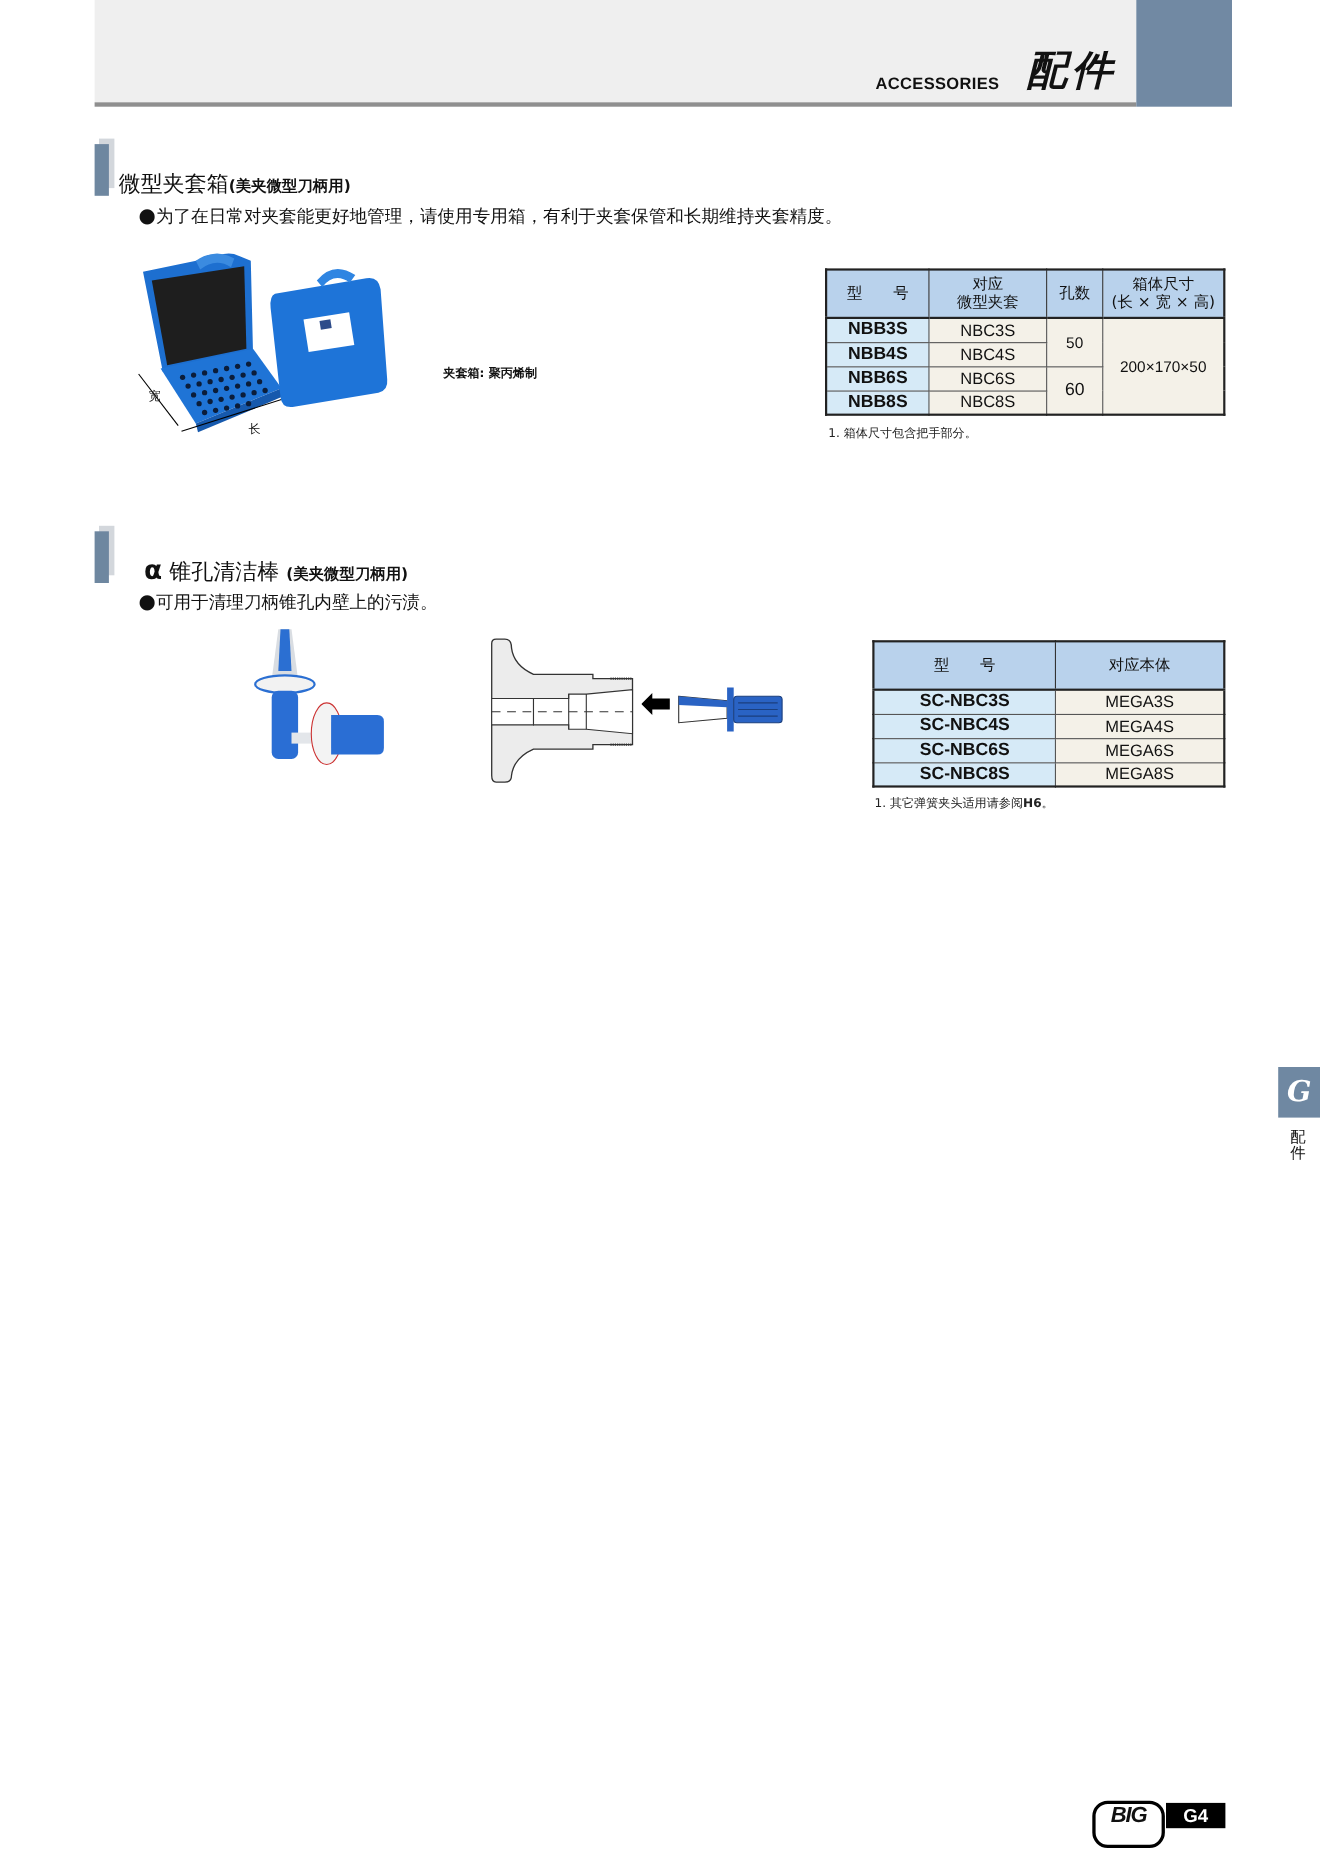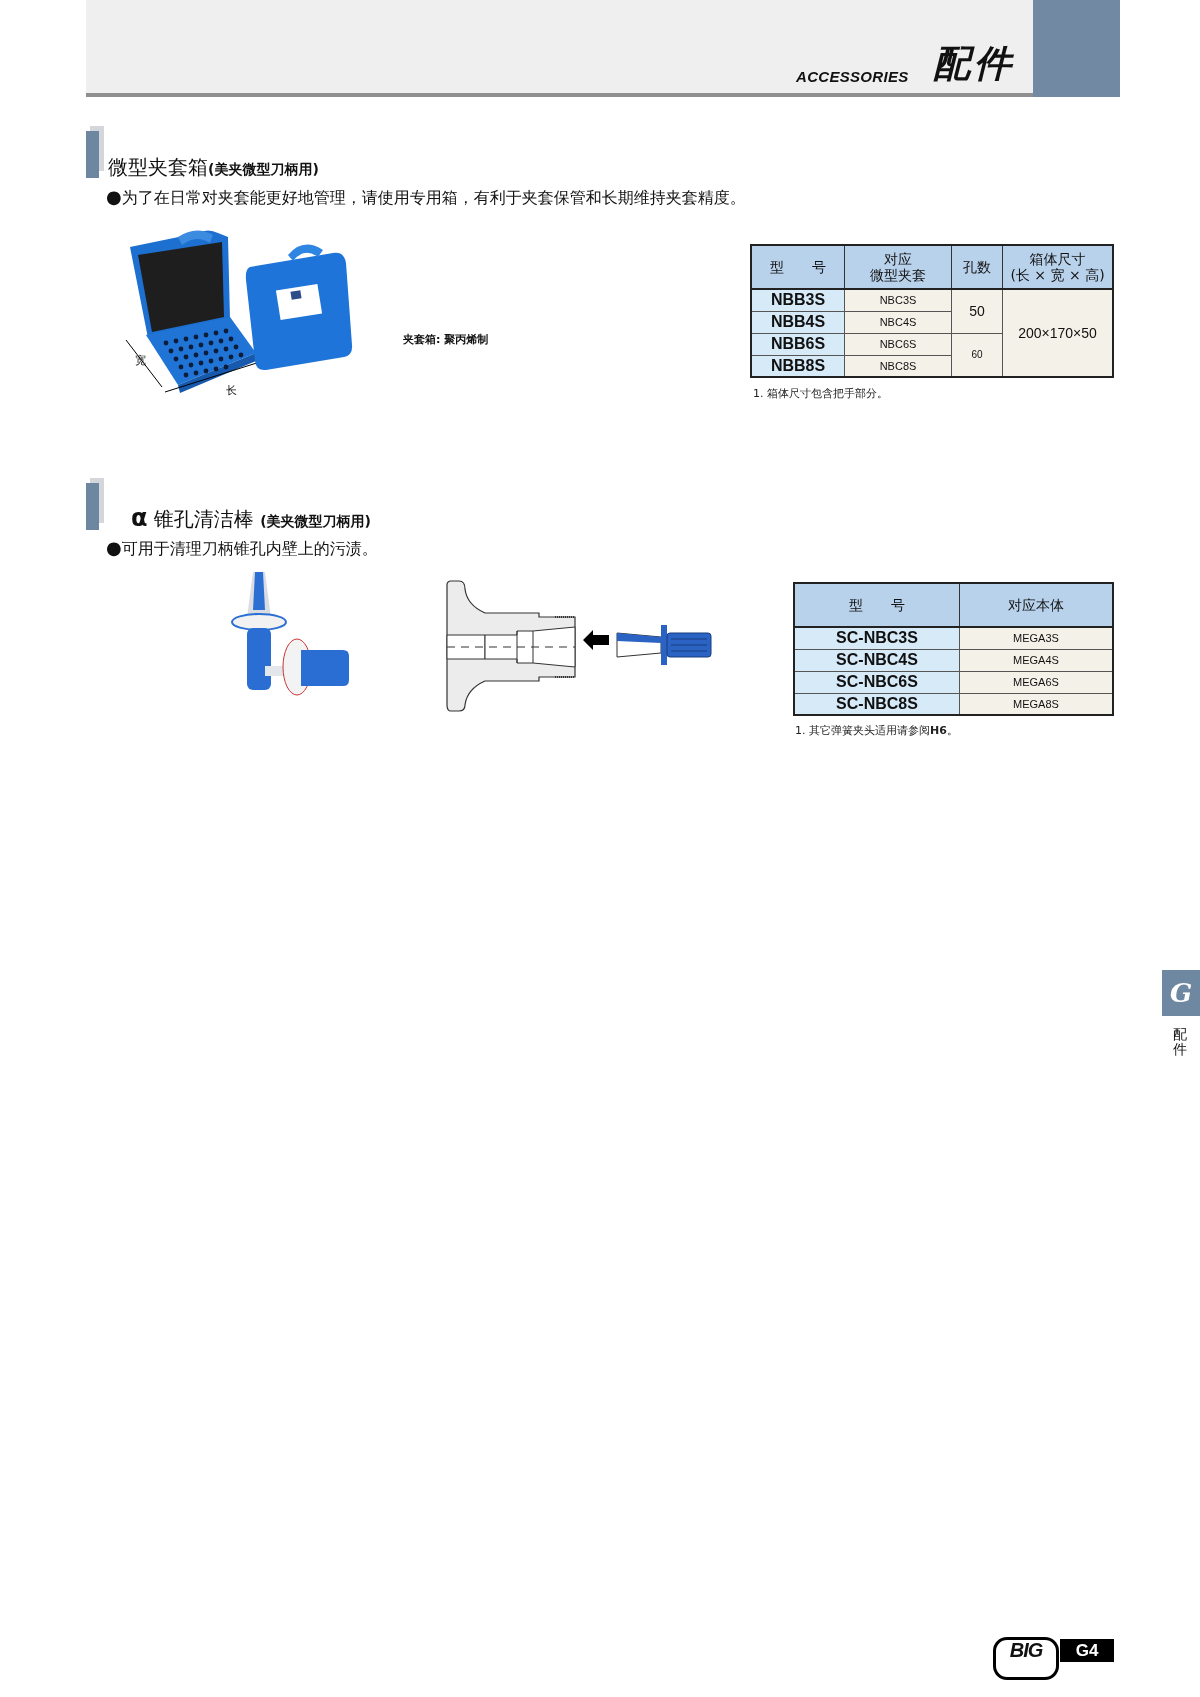--- a/index.html
+++ b/index.html
@@ -4,36 +4,36 @@
 <style>
   html, body { margin:0; padding:0; background:#fff; }
   body { width:1200px; height:1697px; position:relative; overflow:hidden;
          font-family:"DejaVu Sans", "Liberation Sans", sans-serif; color:#111; }
   .abs { position:absolute; }
 
   
   .hdr-gray { left:86px; top:0; width:947px; height:93px; background:#efefef; }
   .hdr-line { left:86px; top:93px; width:947px; height:4px; background:#8f8f8f; }
   .hdr-blue { left:1033px; top:0; width:87px; height:97px; background:#7189a3; }
-  .hdr-en { left:796px; top:68px; font-family:"Liberation Sans", sans-serif; font-weight:bold; font-style:italic; font-size:15px; letter-spacing:0.3px; }
+  .hdr-en { left:796px; top:68px; font-family:"Liberation Sans", sans-serif; font-weight:bold; font-size:15px; letter-spacing:0.3px; }
   .hdr-cn { left:933px; top:44px; font-weight:bold; font-style:italic; font-size:37px; letter-spacing:4px; line-height:40px; }
 
   
   .mk-light { width:14px; height:45px; background:#d3d7dc; }
   .mk-dark { width:13px; height:47px; background:#6e87a0; }
 
   .sec-title { font-size:20px; line-height:24px; white-space:nowrap; }
   .sec-title .sub { font-size:14px; font-weight:bold; }
-  .bullet { font-size:16px; line-height:20px; white-space:nowrap; }
+  .bullet { font-size:16px; line-height:20px; white-space:nowrap;margin-left:20px; }
   .bullet .dot { font-size:18px; }
 
   
   table.spec { position:absolute; border-collapse:collapse; border:2px solid #222; font-family:"Liberation Sans", sans-serif; }
   table.spec th { background:#b9d2ec; border:1px solid #333; border-bottom:2px solid #222; font-weight:normal; font-size:14px; line-height:16px; font-family:"DejaVu Sans", sans-serif; }
-  table.spec td { border:1px solid #555; text-align:center; font-size:11px; }
+  table.spec td { border:1px solid #555; text-align:center; font-size:15px; }
   table.spec td.model { background:#d6eaf7; font-weight:bold; font-size:16px; }
   table.spec td.val { background:#f4f1e8; }
   .note { font-size:11px; color:#222; white-space:nowrap; }
 
   
   .gtab { left:1162px; top:970px; width:38px; height:46px; background:#6f88a2; color:#fff;
           font-family:"DejaVu Serif", serif; font-style:italic; font-weight:bold; font-size:26px; text-align:center; line-height:46px; }
   .gtab-label { left:1170px; top:1027px; width:20px; font-size:14px; line-height:15px; text-align:center; }
 
   
@@ -135,21 +135,21 @@
       <td class="val" rowspan="2" style="font-size:14px;">50</td>
       <td class="val" rowspan="4" style="font-size:14px;">200×170×50</td>
     </tr>
     <tr style="height:22px;padding-left:24px;">
       <td class="model">NBB4S</td>
       <td class="val">NBC4S</td>
     </tr>
     <tr style="height:22px;">
       <td class="model">NBB6S</td>
       <td class="val">NBC6S</td>
-      <td class="val" rowspan="2" style="font-size:10px;">60</td>
+      <td class="val" rowspan="2" style="font-size:16px;">60</td>
     </tr>
     <tr style="height:22px;">
       <td class="model">NBB8S</td>
       <td class="val">NBC8S</td>
     </tr>
   </tbody>
 </table>
 <div class="abs note" style="left:753px;top:386px;">1. 箱体尺寸包含把手部分。</div>
 
 <div class="abs mk-light" style="left:90px;top:478px;"></div>

